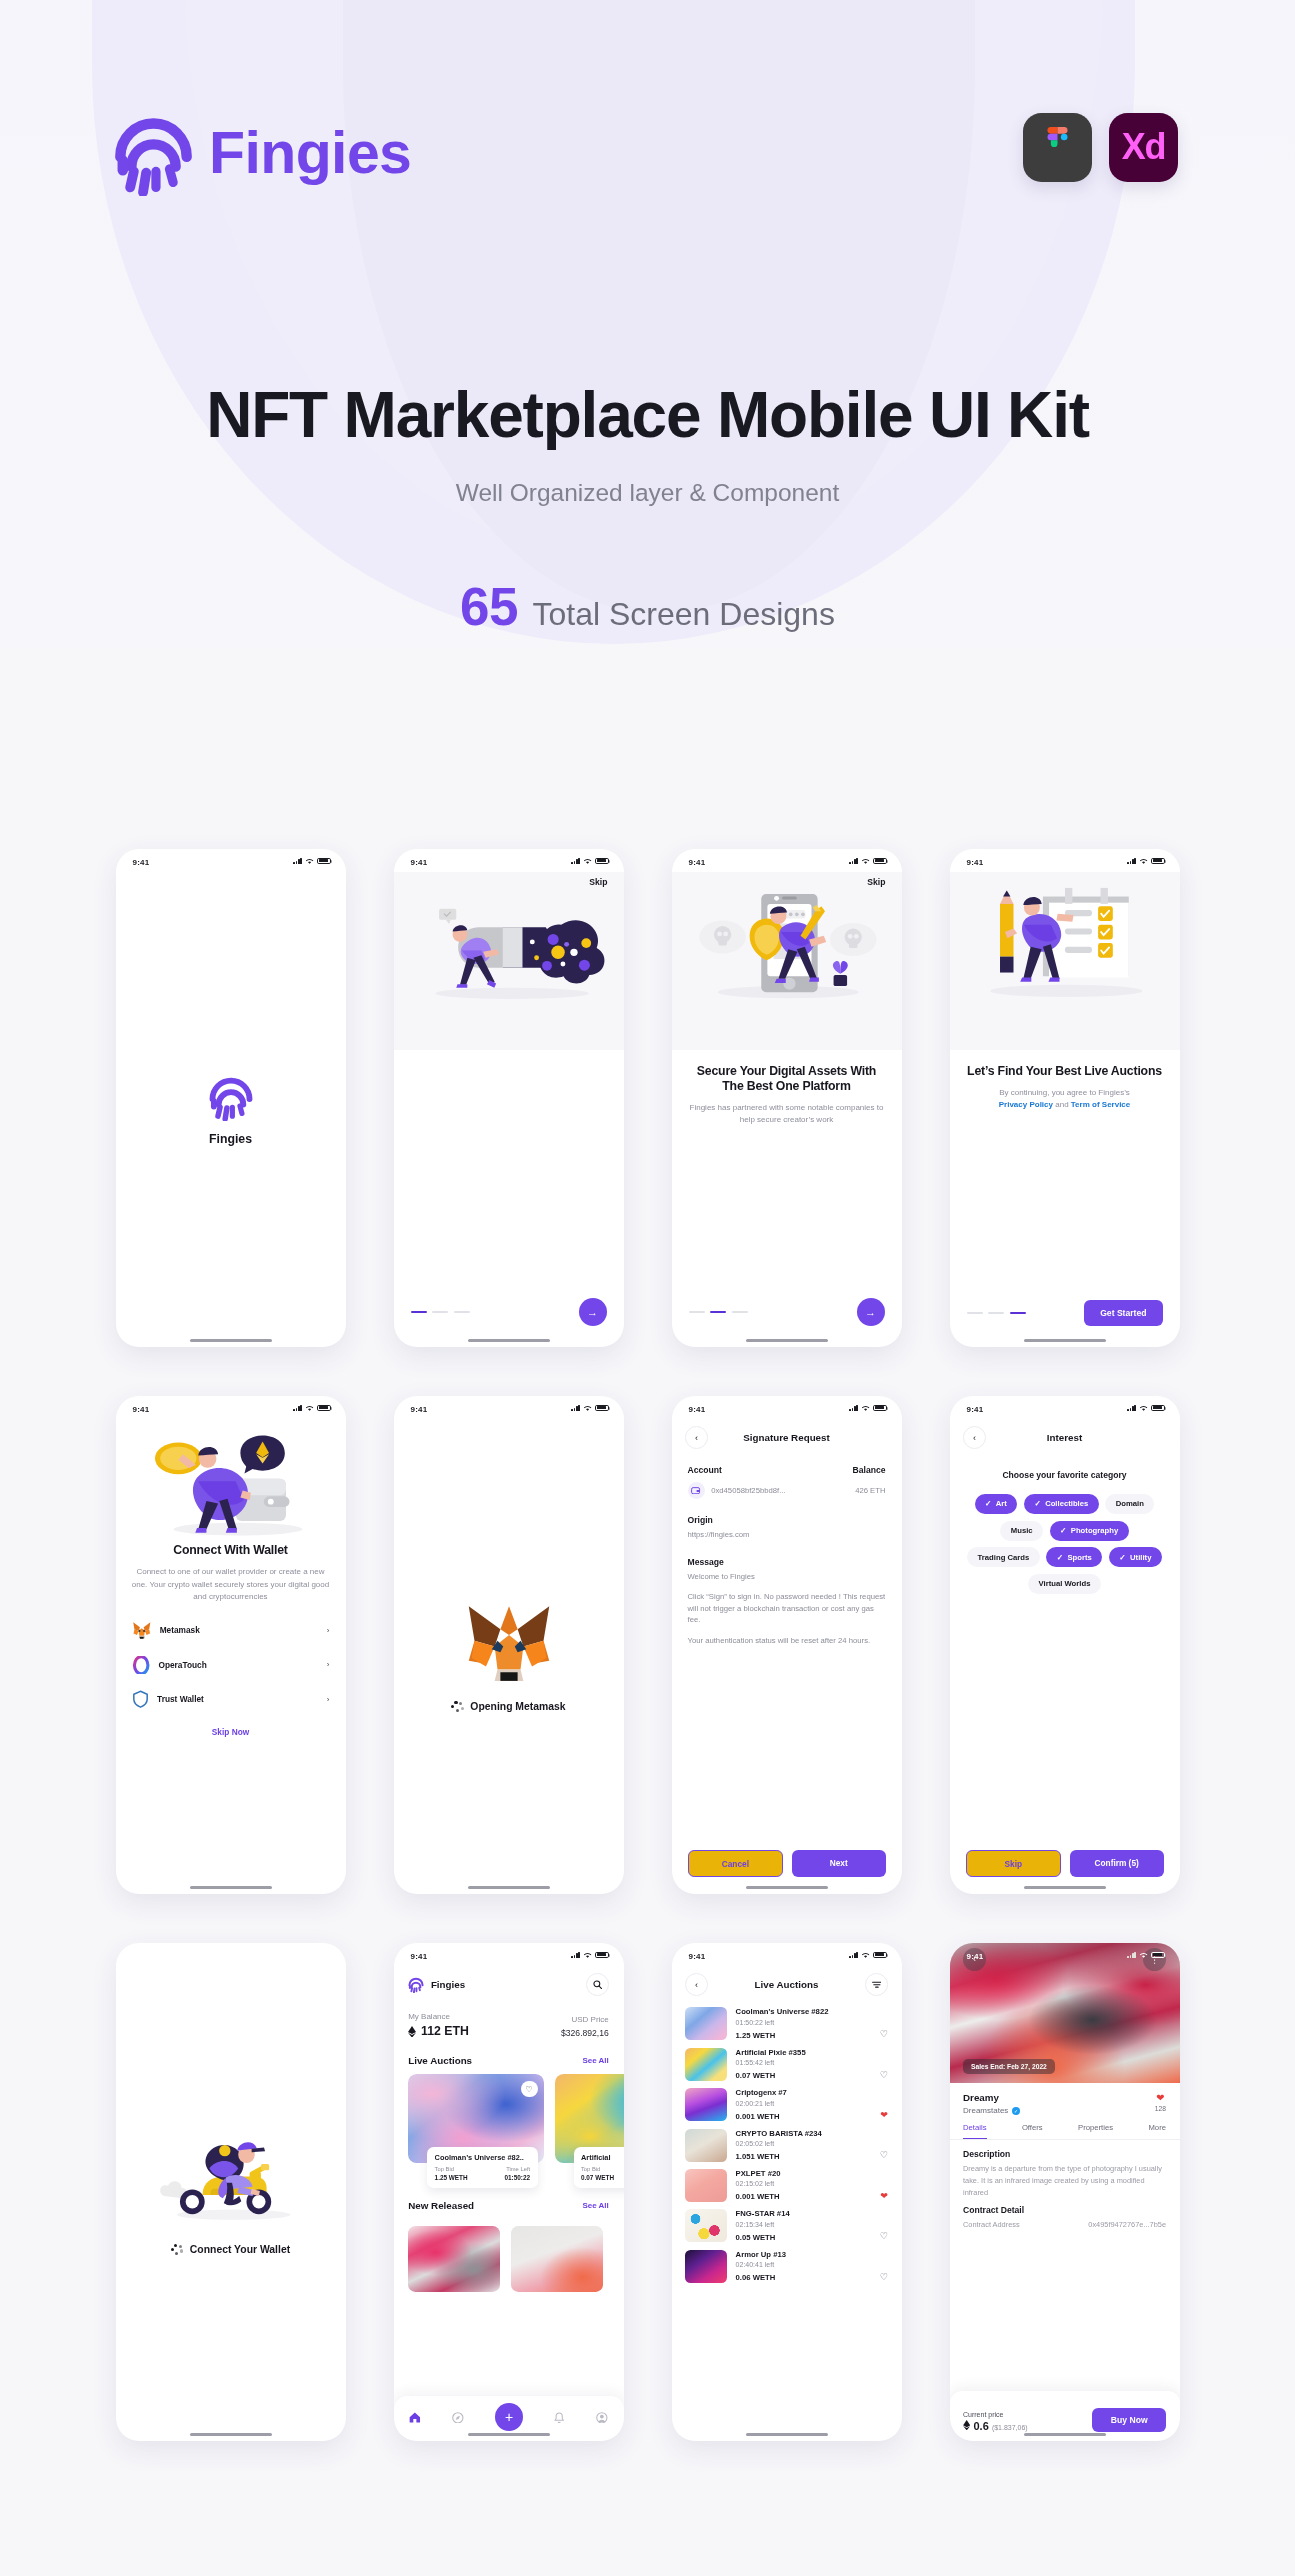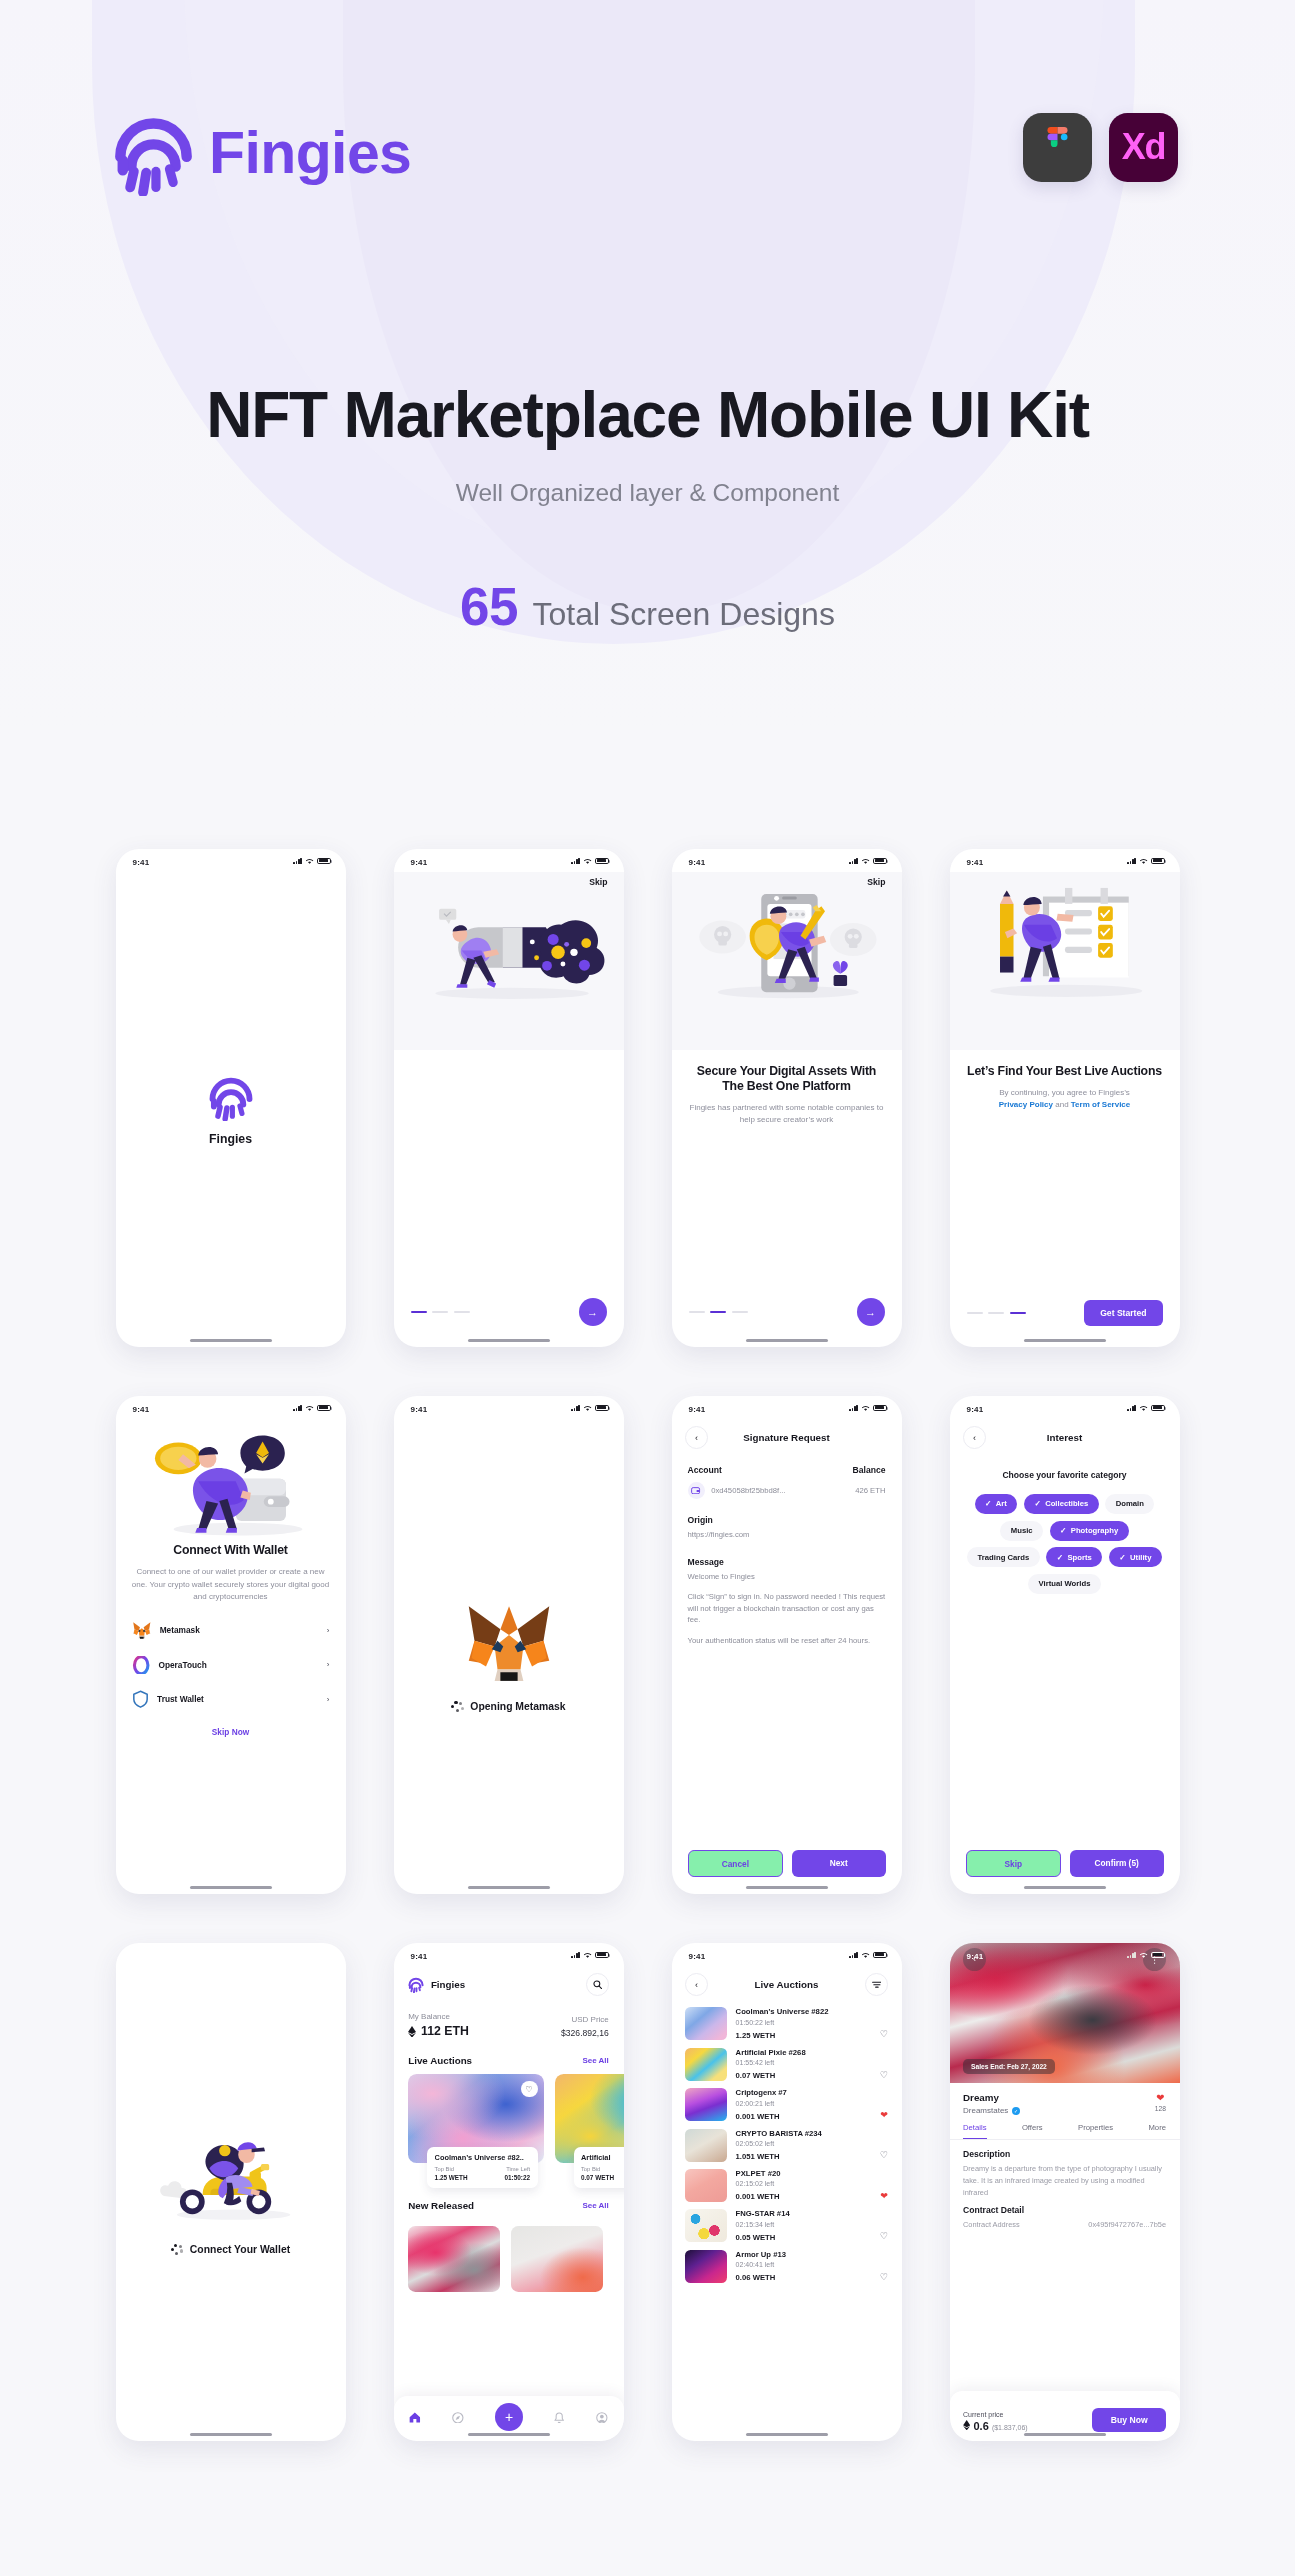--- a/index.html
+++ b/index.html
@@ -146,21 +146,21 @@
   
   .sig-sec { padding: 0 16px; }
   .sig-label { font-size: 8.6px; font-weight: 700; color: #17171f; }
   .sig-value { font-size: 7.7px; color: #8c8d99; margin-top: 4.3px; line-height: 1.5; }
   .sig-head { display: flex; justify-content: space-between; align-items: center; }
   .acct-row { display: flex; align-items: center; gap: 6.7px; margin-top: 6.7px; justify-content: space-between; }
   .acct-ic { width: 17px; height: 17px; border-radius: 50%; background: #f1effc;
     display: flex; align-items: center; justify-content: center; }
   .btn-row { position: absolute; left: 0; right: 0; bottom: 17px; padding: 0 16px; display: flex; gap: 8.6px; }
   .btn-out { flex: 1; text-align: center; padding: 7.4px 0; border-radius: 6.1px;
-    border: 0.9px solid #7246e8; color: #6b3fe4; font-size: 8.3px; font-weight: 700; background:#86efac;}
+    border: 0.9px solid #7246e8; color: #6b3fe4; font-size: 8.3px; font-weight: 700; background:#eab308;}
   .btn-fill { flex: 1; text-align: center; padding: 8px 0; border-radius: 6.1px;
     background: #7246e8; color: #fff; font-size: 8.3px; font-weight: 700; }
 
   
   .chips-wrap { padding: 0 14.7px; display: flex; flex-wrap: wrap; gap: 6.7px; justify-content: center; }
   .chip { padding: 5.5px 10.4px; border-radius: 12.3px; background: #f5f5f9; color: #17171f;
     font-size: 7.7px; font-weight: 700; display: flex; align-items: center; gap: 4.3px; }
   .chip.sel { background: #7246e8; color: #fff; }
   .interest-prompt { text-align: center; font-size: 8.6px; font-weight: 700; margin: 21px 0 13.5px; color:#17171f;}
 
@@ -1031,21 +1031,21 @@
           <div class="list-name">Coolman's Universe #822</div>
           <div class="list-time">01:50:22 left</div>
           <div class="list-price">1.25 WETH</div>
         </div>
         <div class="list-heart"><span>♡</span></div>
       </div>
 
       <div class="list-row">
         <div class="list-thumb" style="background:linear-gradient(140deg,#f2b66b,#f6d83f 28%,#49c2ea 55%,#f7e07a 80%)"></div>
         <div class="list-mid">
-          <div class="list-name">Artificial Pixie #268</div>
+          <div class="list-name">Artificial Pixie #355</div>
           <div class="list-time">01:55:42 left</div>
           <div class="list-price">0.07 WETH</div>
         </div>
         <div class="list-heart"><span>♡</span></div>
       </div>
 
       <div class="list-row">
         <div class="list-thumb" style="background:linear-gradient(160deg,#f0a9c2 0%,#b84fe0 38%,#7b2fd0 58%,#23b5ef 100%)"></div>
         <div class="list-mid">
           <div class="list-name">Criptogenx #7</div>

